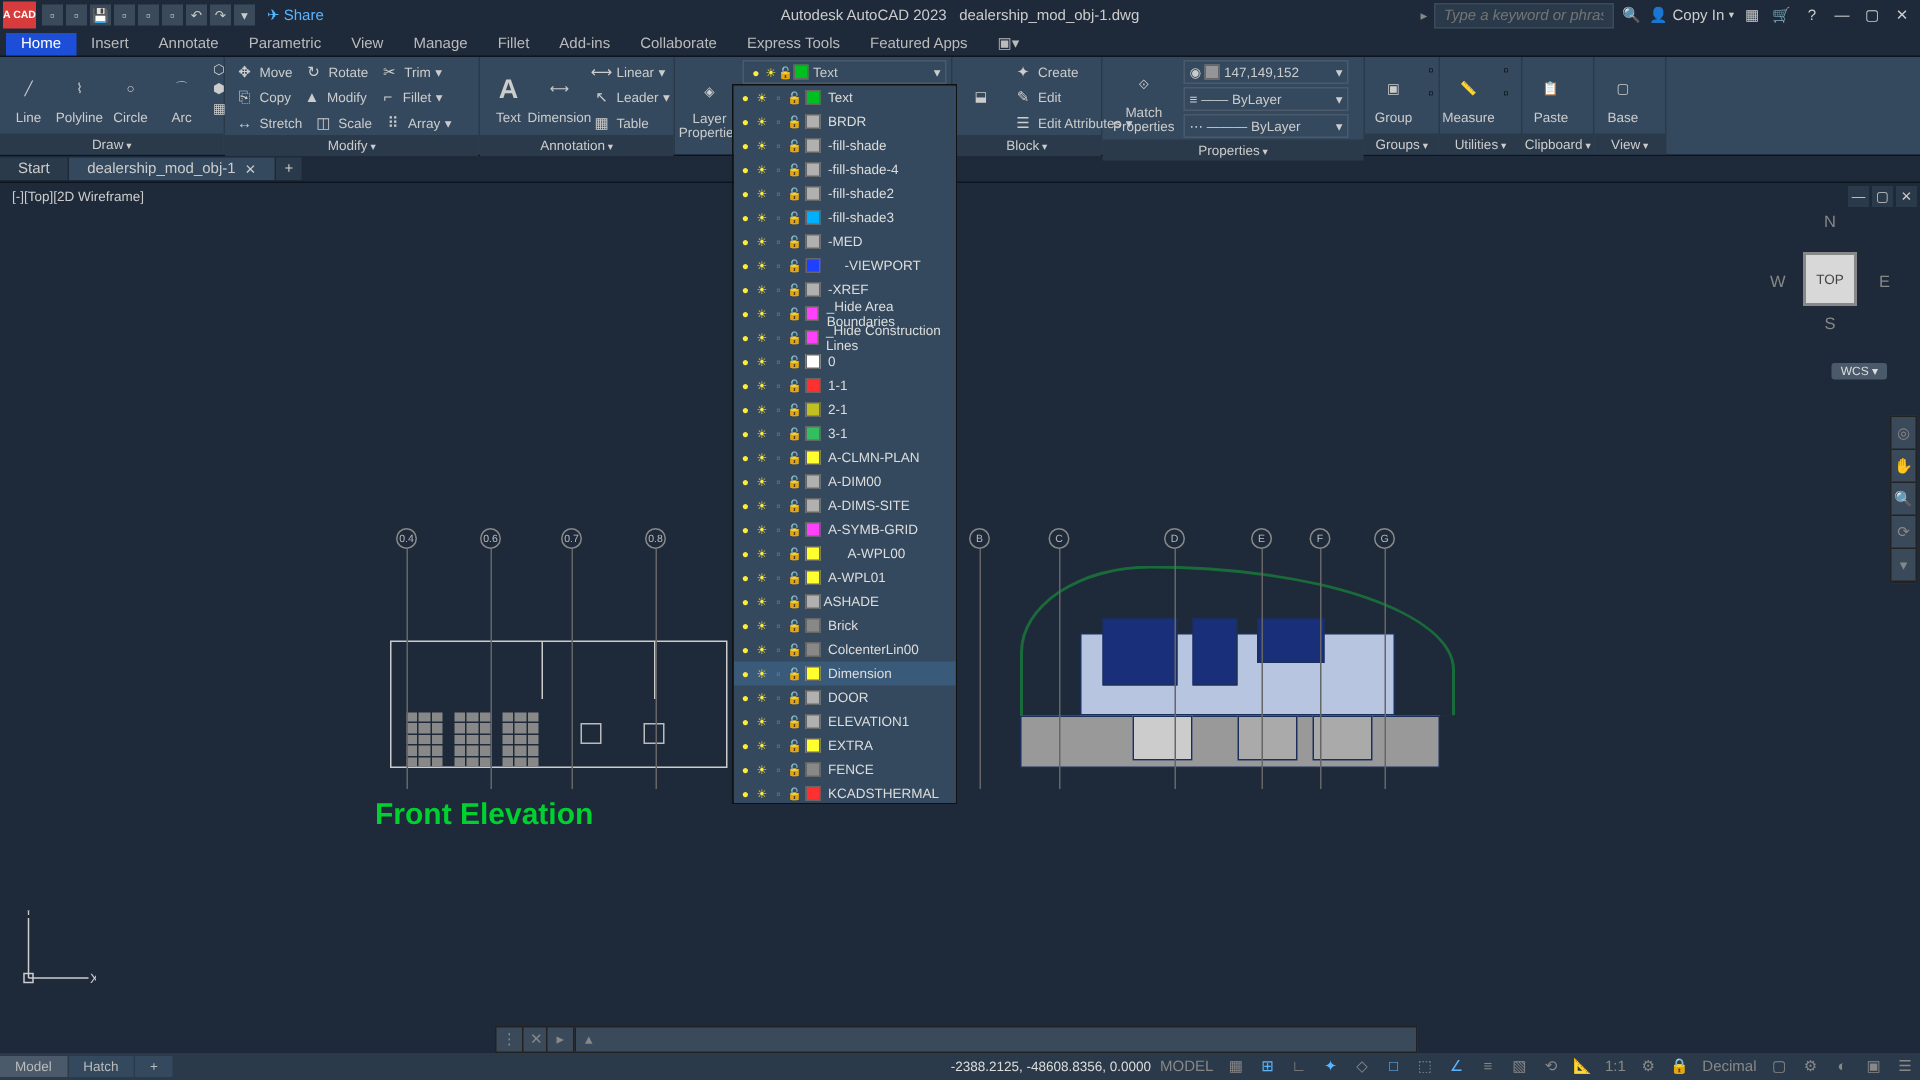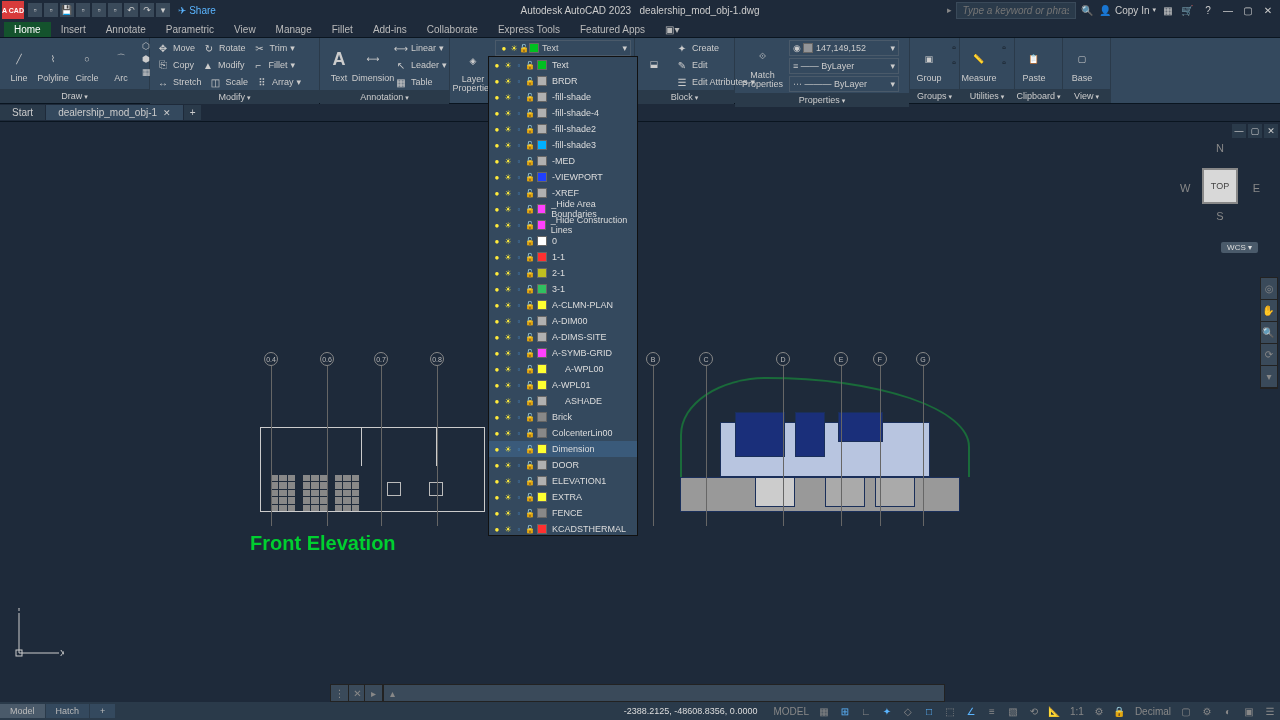--- a/index.html
+++ b/index.html
@@ -9,21 +9,21 @@
 .qat{display:flex;gap:2px;margin-left:4px;align-items:center}
 .qat-icon{width:14px;height:14px;background:#3a4a5a;display:flex;align-items:center;justify-content:center;font-size:9px;color:#ccc}
 .share-btn{color:#5bb5ff;font-size:10px;margin-left:8px;cursor:pointer}
 .title-text{position:absolute;left:50%;transform:translateX(-50%);color:#ccc;font-size:10px}
 .title-right{margin-left:auto;display:flex;align-items:center;gap:4px;margin-right:4px}
 .search-box{background:#2a3a4a;border:1px solid #3a4a5a;padding:2px 6px;color:#888;font-size:10px;font-style:italic;width:120px}
 .signin{color:#ccc;font-size:10px;display:flex;align-items:center;gap:3px}
 .win-btn{width:16px;height:16px;display:flex;align-items:center;justify-content:center;color:#ccc;font-size:10px;cursor:pointer}
 .menutabs{height:18px;background:#1e2a3a;display:flex;align-items:flex-end;font-size:10px;color:#bbb;padding-left:4px;border-bottom:1px solid #0a1520}
 .menutab{padding:2px 10px;cursor:pointer}
-.menutab.active{background:#14532d;color:#fff}
+.menutab.active{background:#1d4ed8;color:#fff}
 .ribbon{height:66px;background:#34495e;display:flex;border-bottom:1px solid #0a1520;position:relative}
 .panel{border-right:1px solid #2a3a4a;padding:2px 3px;display:flex;flex-direction:column;position:relative}
 .panel-content{display:flex;gap:2px;flex:1}
 .panel-title{font-size:9px;color:#ccc;text-align:center;padding:2px 0;background:#2a3a4a;margin:0 -3px -2px -3px}
 .panel-title::after{content:" ▾";font-size:7px}
 .big-btn{display:flex;flex-direction:column;align-items:center;justify-content:center;padding:2px 4px;color:#ccc;font-size:9px;cursor:pointer;min-width:32px}
 .big-icon{width:24px;height:24px;margin-bottom:2px;display:flex;align-items:center;justify-content:center}
 .small-btns{display:flex;flex-direction:column;gap:1px}
 .small-btn{display:flex;align-items:center;gap:3px;color:#ccc;font-size:9px;padding:1px 3px;cursor:pointer;white-space:nowrap}
 .small-icon{width:14px;height:14px;display:inline-flex;align-items:center;justify-content:center;font-size:10px}
@@ -68,21 +68,21 @@
 .bldg-right{position:absolute;top:30px;left:430px;width:290px;height:130px}
 .arch{position:absolute;top:-5px;left:0;width:290px;height:100px;border:2px solid #1a6b3a;border-bottom:none;border-radius:150px 350px 0 0/100px 120px 0 0}
 .bldg-block{position:absolute;background:#b8c5e0;border:1px solid #1a2f5a}
 .elev-title{position:absolute;top:410px;left:250px;color:#00d030;font-size:20px;font-weight:bold}
 .cmdline{position:absolute;bottom:18px;left:330px;right:335px;height:18px;background:#3a4a5a;border:1px solid #222;display:flex;align-items:center}
 .cmd-icon{width:18px;height:16px;display:flex;align-items:center;justify-content:center;color:#888;font-size:10px;border-right:1px solid #222}
 .cmd-input{flex:1;background:transparent;border:none;color:#888;font-size:10px;font-style:italic;padding:0 6px;outline:none}
 .statusbar{position:absolute;bottom:0;left:0;right:0;height:18px;background:#2a3a4a;display:flex;align-items:center;font-size:9px;color:#bbb}
 .layouttab{padding:2px 10px;background:#34495e;margin-right:1px;cursor:pointer}
 .layouttab.active{background:#4a5a6a}
-.status-coords{margin-left:auto;margin-right:12px;color:#ddd}
+.status-coords{margin-left:auto;margin-right:2px;color:#ddd}
 .status-btns{display:flex;gap:1px;align-items:center}
 .stbtn{width:20px;height:16px;display:flex;align-items:center;justify-content:center;color:#888;cursor:pointer;font-size:10px}
 .stbtn.on{color:#5bb5ff}
 .prop-combo{width:110px;height:16px;background:#34495e;border:1px solid #4a5a6a;display:flex;align-items:center;padding:0 3px;font-size:9px;color:#ccc;margin-bottom:1px}
 </style>
 </head>
 <body>
 
 <div class="titlebar">
   <div class="app-icon">A CAD</div>
@@ -408,21 +408,21 @@
       <span style="margin-left:3px">-MED</span>
     </div>
     <div class="layer-item">
       <span class="layer-icons">
         <span class="li bulb">●</span>
         <span class="li sun">☀</span>
         <span class="li" style="color:#4a90d0">▫</span>
         <span class="li lock">🔓</span>
       </span>
       <span class="swatch" style="background:#2040ff"></span>
-      <span style="margin-left:3px">-VIEWPORT</span>
+      <span style="margin-left:14px">-VIEWPORT</span>
     </div>
     <div class="layer-item">
       <span class="layer-icons">
         <span class="li bulb">●</span>
         <span class="li sun">☀</span>
         <span class="li" style="color:#4a90d0">▫</span>
         <span class="li lock">🔓</span>
       </span>
       <span class="swatch" style="background:#b0b0b0"></span>
       <span style="margin-left:3px">-XREF</span>
@@ -548,21 +548,21 @@
       <span style="margin-left:3px">A-WPL01</span>
     </div>
     <div class="layer-item">
       <span class="layer-icons">
         <span class="li bulb">●</span>
         <span class="li sun">☀</span>
         <span class="li" style="color:#4a90d0">▫</span>
         <span class="li lock">🔓</span>
       </span>
       <span class="swatch" style="background:#b0b0b0"></span>
-      <span style="margin-left:16px">ASHADE</span>
+      <span style="margin-left:0">ASHADE</span>
     </div>
     <div class="layer-item">
       <span class="layer-icons">
         <span class="li bulb">●</span>
         <span class="li sun">☀</span>
         <span class="li" style="color:#4a90d0">▫</span>
         <span class="li lock">🔓</span>
       </span>
       <span class="swatch" style="background:#888888"></span>
       <span style="margin-left:3px">Brick</span>
@@ -642,20 +642,21 @@
 <div class="doctabs">
   <div class="doctab">Start</div>
   <div class="doctab active">
       <span>dealership_mod_obj-1</span>
       <span style="font-size:9px">✕</span>
     </div>
   <div class="doctab" style="padding:2px 6px">+</div>
 </div>
 
 <div class="canvas">
+  <div class="viewtab">[-][Top][2D Wireframe]</div>
   <div class="canvas-ctrl">
     <div class="cvbtn">—</div>
     <div class="cvbtn">▢</div>
     <div class="cvbtn">✕</div>
   </div>
   <div class="viewcube">
     <div class="vc-n">N</div>
     <div class="vc-s">S</div>
     <div class="vc-w">W</div>
     <div class="vc-e">E</div>

